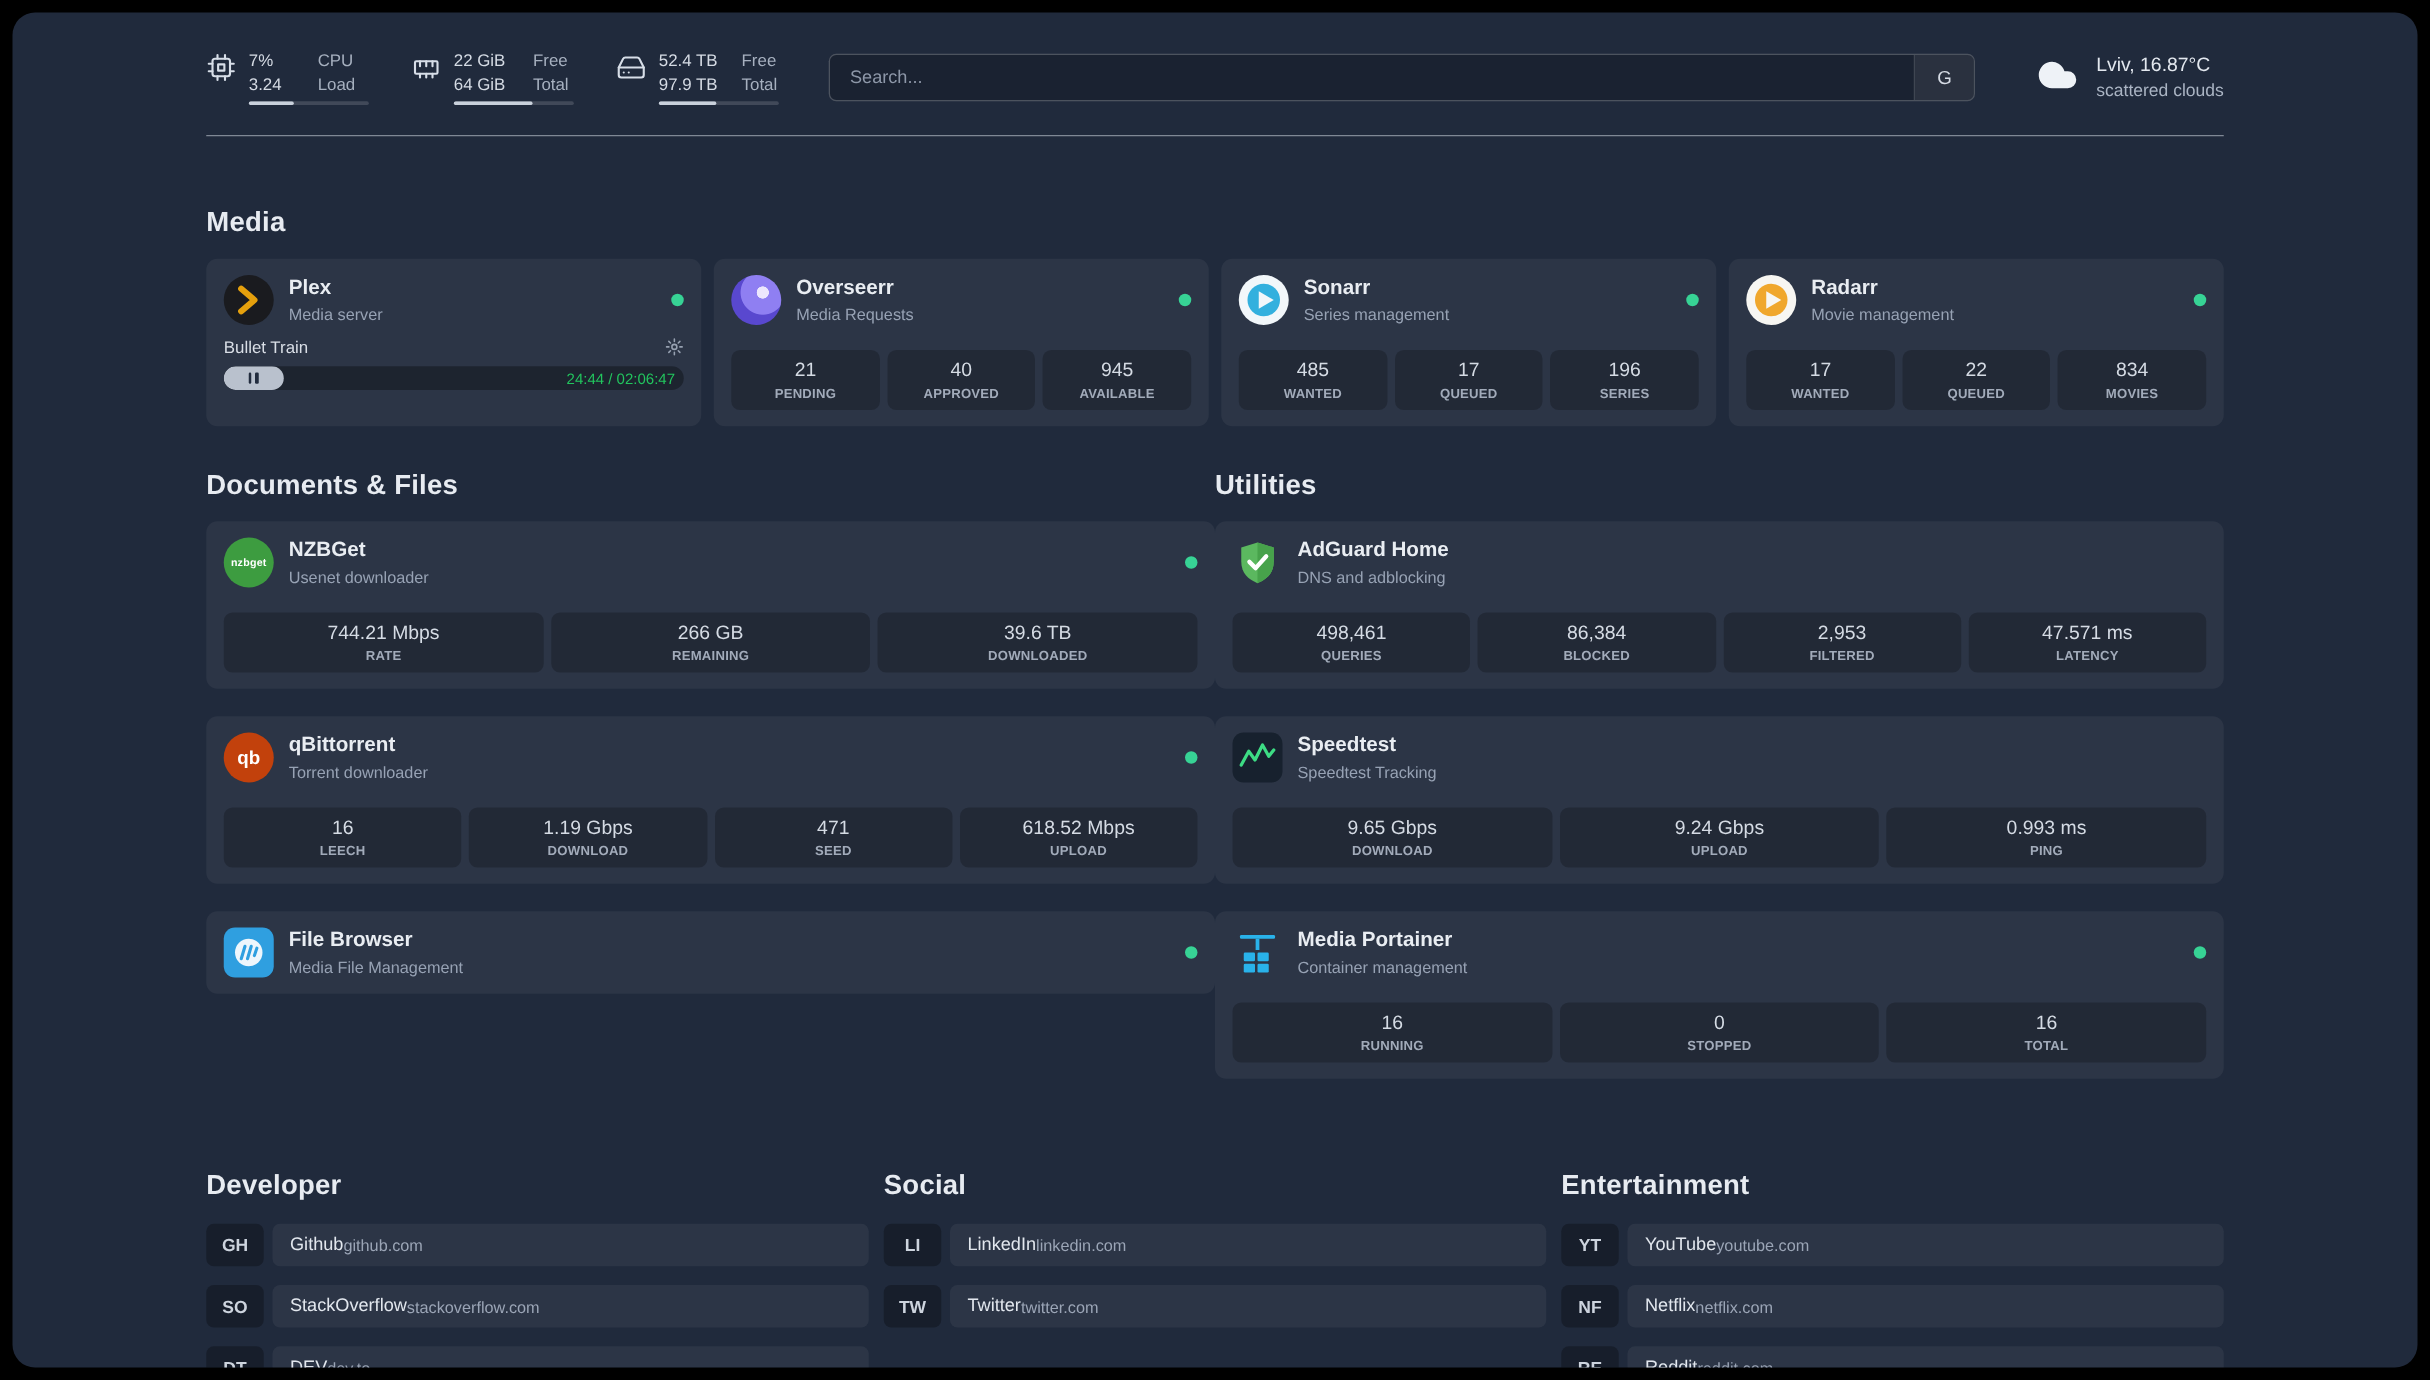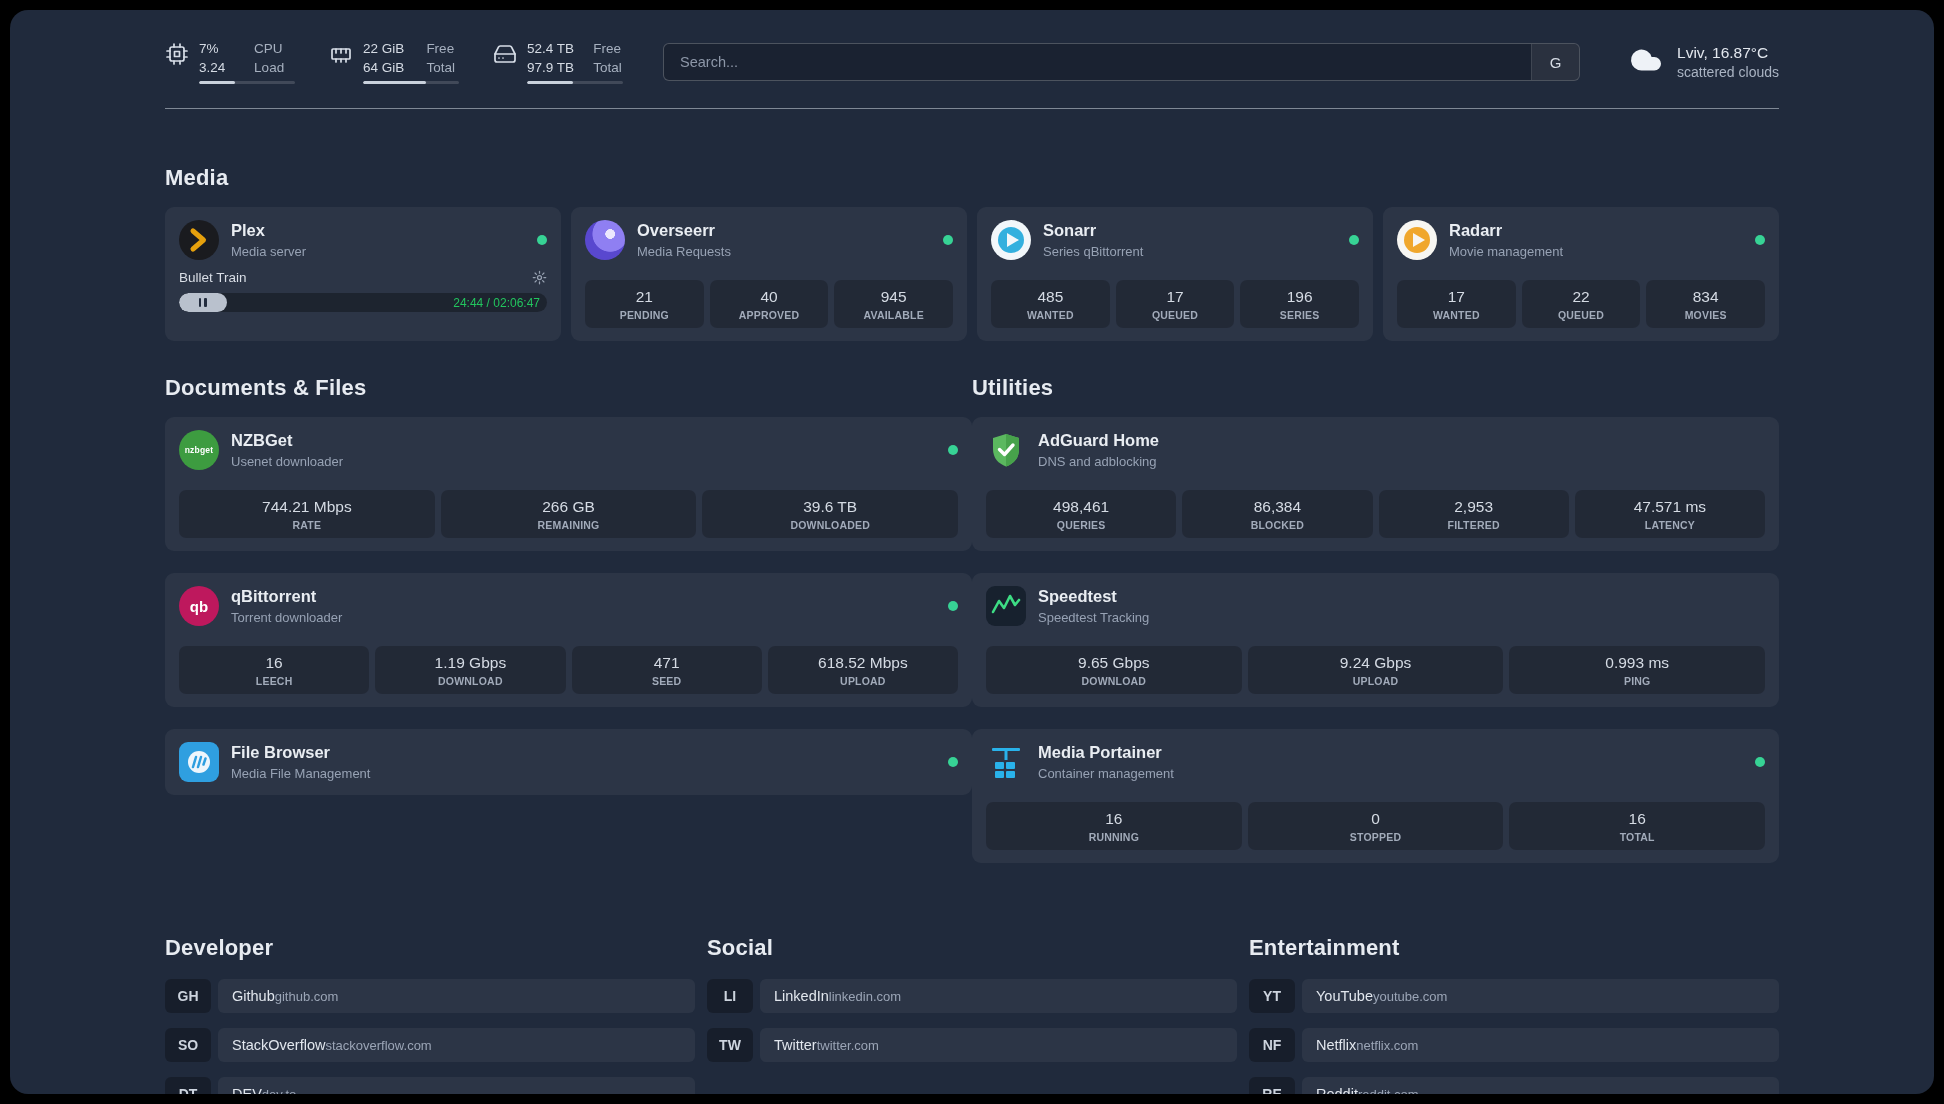--- a/index.html
+++ b/index.html
@@ -215,21 +215,21 @@
         <div class="card">
           <div class="card-head">
             <span class="icn" style="background:#f2f7fa">
               <svg viewBox="0 0 40 40" width="40" height="40">
                 <circle cx="20" cy="20" r="13" fill="#33b0de"></circle>
                 <path d="M16 13 L28 20 L16 27 Z" fill="#f2f7fa"></path>
               </svg>
             </span>
             <div class="svc-text">
       <div class="svc-name">Sonarr</div>
-      <div class="svc-desc">Series qBittorrent</div>
+      <div class="svc-desc">Series management</div>
     </div>
             <span class="dot"></span>
           </div>
           <div class="stats">
             <div class="stat">
         <div class="stat-value">485</div>
         <div class="stat-label">WANTED</div>
       </div>
             <div class="stat">
         <div class="stat-value">17</div>
@@ -298,21 +298,21 @@
         <div class="stat-label">REMAINING</div>
       </div>
               <div class="stat">
         <div class="stat-value">39.6 TB</div>
         <div class="stat-label">DOWNLOADED</div>
       </div>
             </div>
           </div>
           <div class="card">
             <div class="card-head">
-              <span class="icn" style="background:#be185d">
+              <span class="icn" style="background:#c2410c">
                 <span class="qb-txt">qb</span>
               </span>
               <div class="svc-text">
       <div class="svc-name">qBittorrent</div>
       <div class="svc-desc">Torrent downloader</div>
     </div>
               <span class="dot"></span>
             </div>
             <div class="stats">
               <div class="stat">

